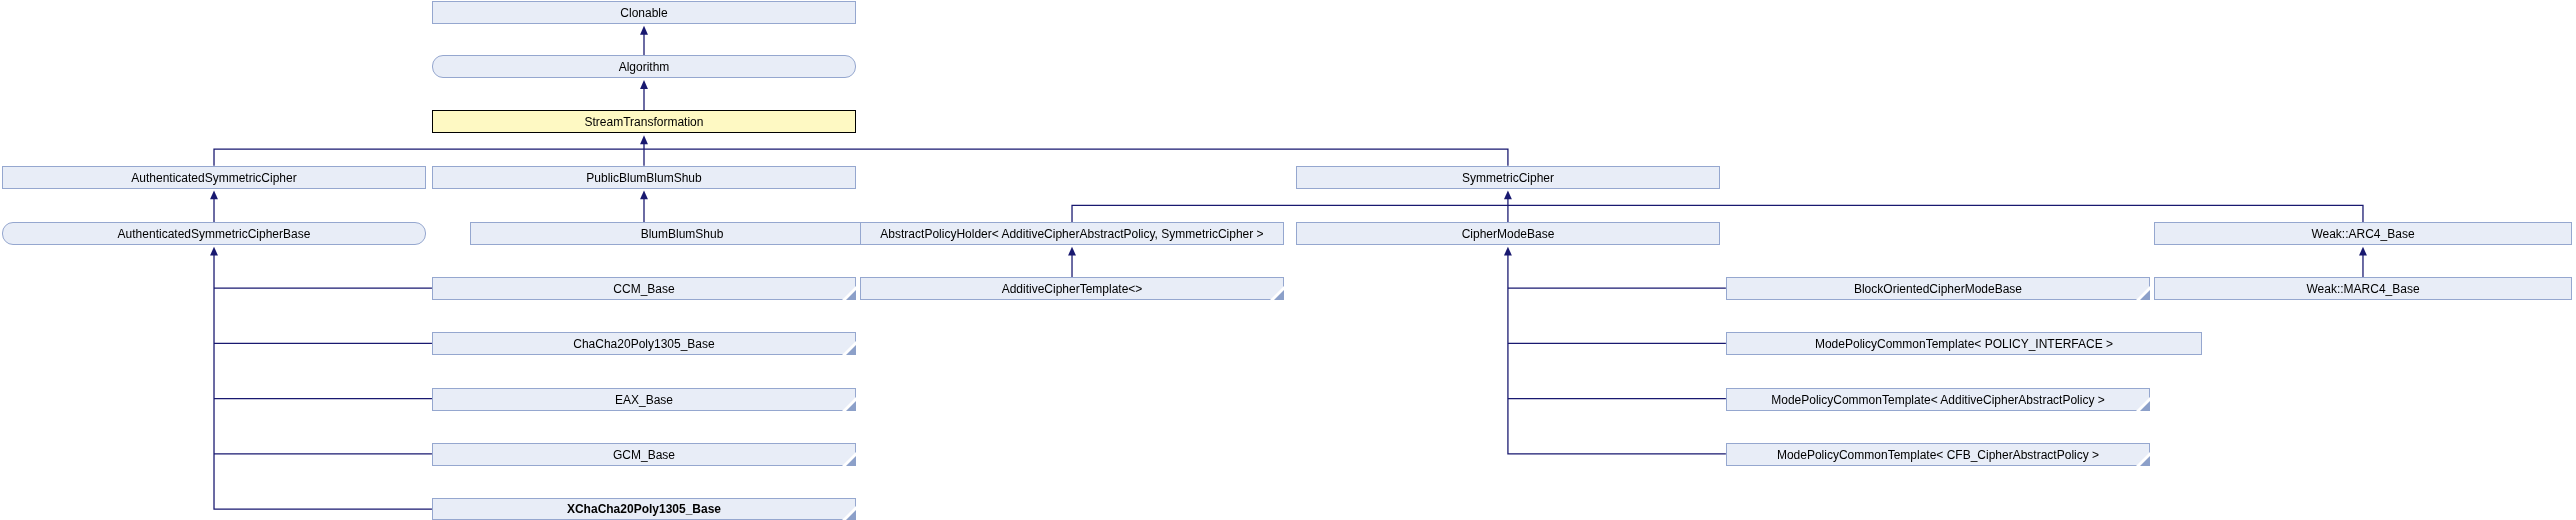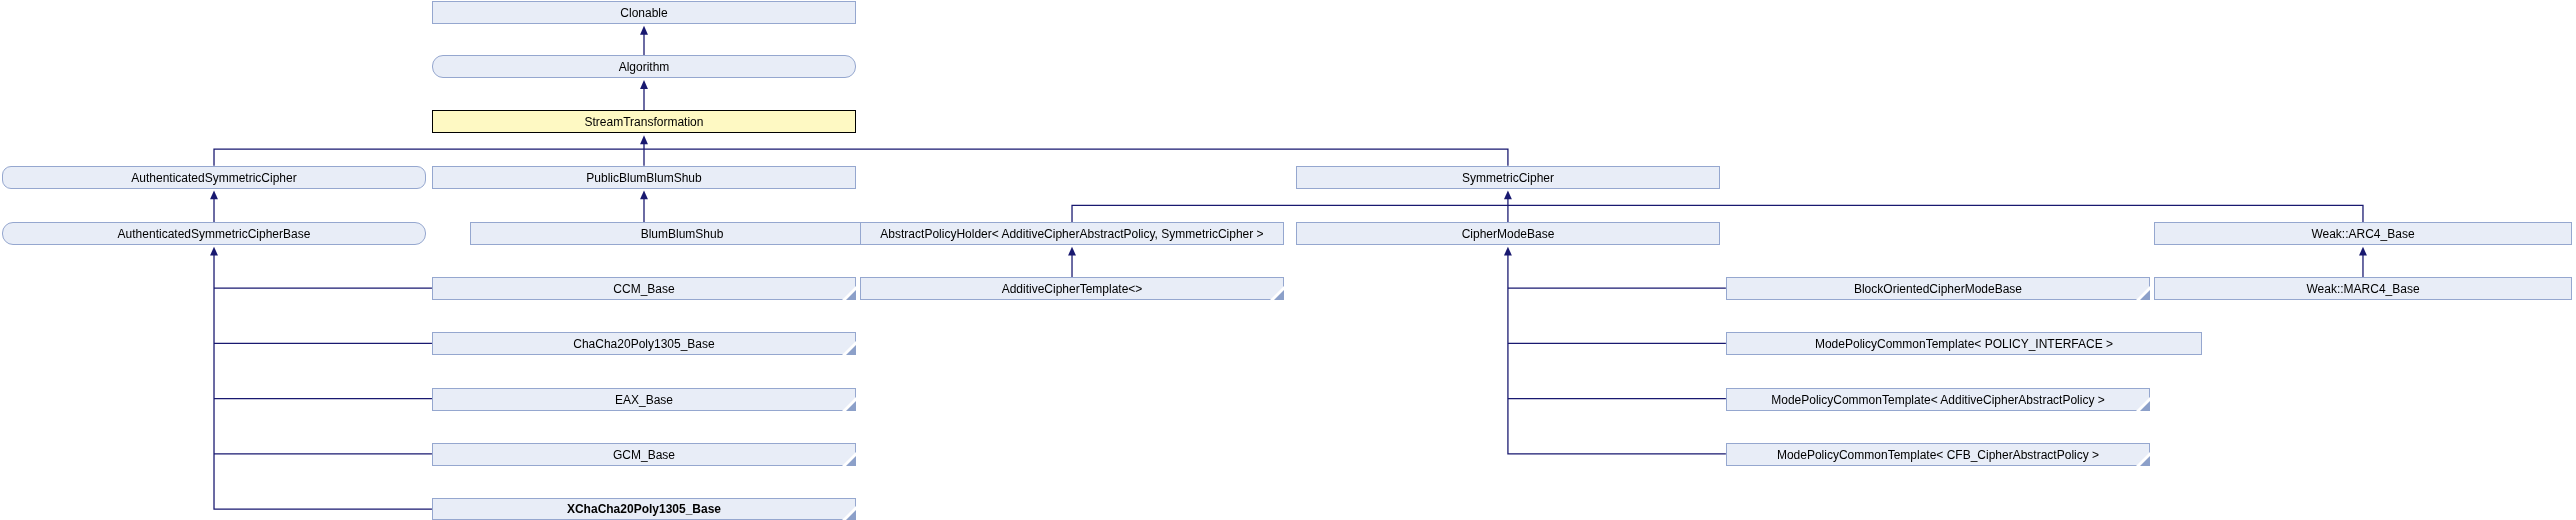--- a/index.html
+++ b/index.html
@@ -137,21 +137,21 @@
     </svg>
 <div class="node" style="left: 432px; top: 1px; width: 424px; height: 23px;">
       <span class="label">Clonable</span>
     </div>
     <div class="node" style="left: 432px; top: 55px; width: 424px; height: 23px; border-radius: 11px;">
       <span class="label">Algorithm</span>
     </div>
     <div class="node root" style="left: 432px; top: 110px; width: 424px; height: 23px;">
       <span class="label">StreamTransformation</span>
     </div>
-    <div class="node" style="left: 2px; top: 166px; width: 424px; height: 23px; border-radius: 9px;">
+    <div class="node" style="left: 2px; top: 166px; width: 424px; height: 23px;">
       <span class="label">AuthenticatedSymmetricCipher</span>
     </div>
     <div class="node" style="left: 432px; top: 166px; width: 424px; height: 23px;">
       <span class="label">PublicBlumBlumShub</span>
     </div>
     <div class="node" style="left: 1296px; top: 166px; width: 424px; height: 23px;">
       <span class="label">SymmetricCipher</span>
     </div>
     <div class="node" style="left: 2px; top: 222px; width: 424px; height: 23px; border-radius: 11px;">
       <span class="label">AuthenticatedSymmetricCipherBase</span>

